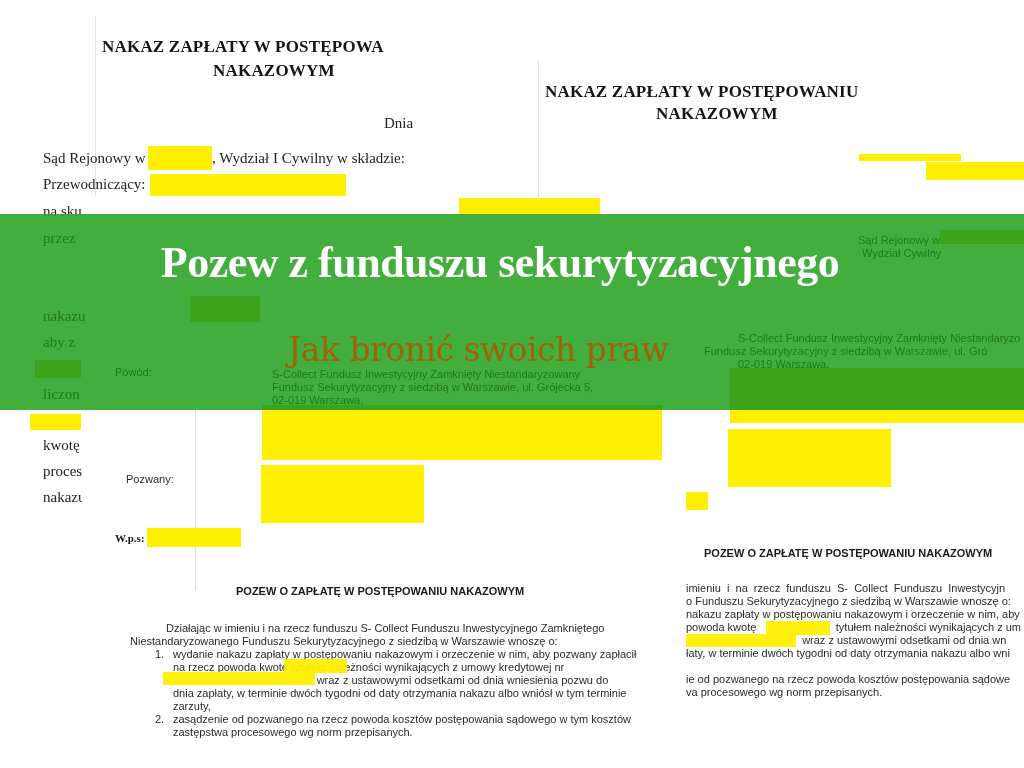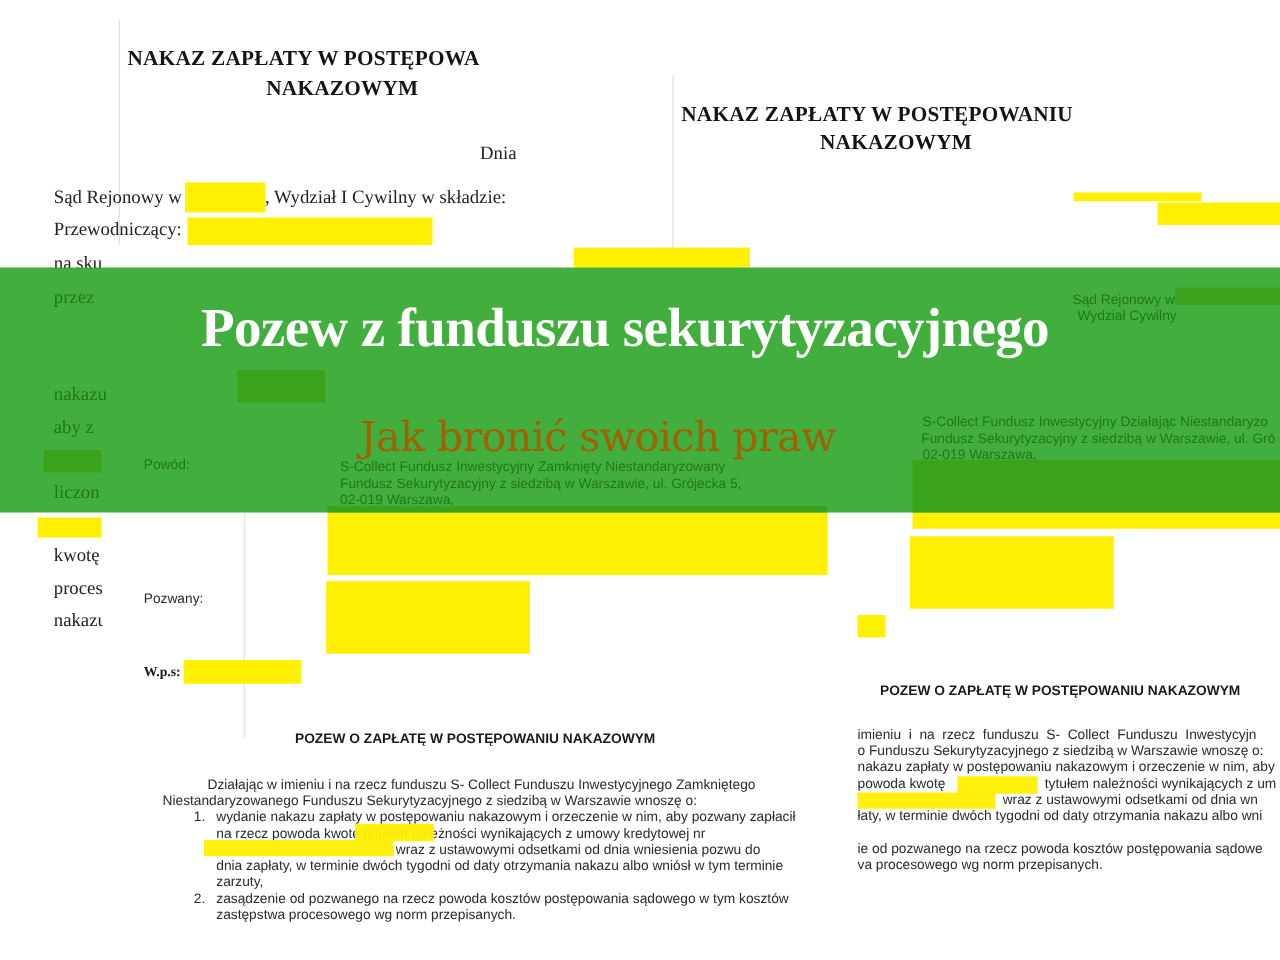--- a/index.html
+++ b/index.html
@@ -42,21 +42,21 @@
 
   <div class="hl" style="left:30px;top:414px;width:51px;height:16px;"></div>
   <div class="serif-text" style="left:43px;top:437px;font-size:15px;">kwotę</div>
   <div class="serif-text" style="left:43px;top:463px;font-size:15px;">proces</div>
   <div class="serif-text" style="left:43px;top:489px;font-size:15px;">nakazu</div>
 </div>
 
 <div class="doc" style="left:82px;top:410px;width:578px;height:358px;"></div>
 <div class="vline" style="left:195px;top:410px;height:180px;"></div>
 <div class="hl" style="left:262px;top:410px;width:400px;height:50px;"></div>
-<div class="sans-text" style="left:115px;top:473px;">Pozwany:</div>
+<div class="sans-text" style="left:126px;top:473px;">Pozwany:</div>
 <div class="hl" style="left:261px;top:465px;width:163px;height:58px;"></div>
 <div class="sans-bold" style="left:115px;top:532px;font-family:Liberation Serif, serif;">W.p.s:</div>
 <div class="hl" style="left:147px;top:528px;width:94px;height:19px;"></div>
 
 <div class="sans-bold" style="left:236px;top:585px;">POZEW O ZAPŁATĘ W POSTĘPOWANIU NAKAZOWYM</div>
 
 <div class="para" style="left:114px;top:622px;width:540px;margin-left:16px;">
   <div class="row" style="padding-left:36px;">Działając w imieniu i na rzecz funduszu S- Collect Funduszu Inwestycyjnego Zamkniętego</div>
   <div class="row">Niestandaryzowanego Funduszu Sekurytyzacyjnego z siedzibą w Warszawie wnoszę o:</div>
 </div>
@@ -113,19 +113,19 @@
 <div class="hl-dark" style="left:190px;top:296px;width:70px;height:26px;"></div>
 <div class="sans-text banner-under" style="left:115px;top:366px;">Powód:</div>
 <div class="sans-text banner-under" style="left:272px;top:368px;">S-Collect Fundusz Inwestycyjny Zamknięty Niestandaryzowany</div>
 <div class="sans-text banner-under" style="left:272px;top:381px;">Fundusz Sekurytyzacyjny z siedzibą w Warszawie, ul. Grójecka 5,</div>
 <div class="sans-text banner-under" style="left:272px;top:394px;">02-019 Warszawa,</div>
 <div class="hl-dark" style="left:262px;top:405px;width:400px;height:5px;"></div>
 
 <div class="sans-text banner-under" style="left:858px;top:234px;">Sąd Rejonowy w</div>
 <div class="hl-dark" style="left:940px;top:230px;width:84px;height:14px;"></div>
 <div class="sans-text banner-under" style="left:862px;top:247px;">Wydział Cywilny</div>
-<div class="sans-text banner-under" style="left:738px;top:332px;">S-Collect Fundusz Inwestycyjny Działając Niestandaryzo</div>
-<div class="sans-text banner-under" style="left:704px;top:345px;margin-left:33px;">Fundusz Sekurytyzacyjny z siedzibą w Warszawie, ul. Gró</div>
+<div class="sans-text banner-under" style="left:738px;top:332px;">S-Collect Fundusz Inwestycyjny Zamknięty Niestandaryzo</div>
+<div class="sans-text banner-under" style="left:704px;top:345px;">Fundusz Sekurytyzacyjny z siedzibą w Warszawie, ul. Gró</div>
 <div class="sans-text banner-under" style="left:738px;top:358px;">02-019 Warszawa,</div>
 <div class="hl-dark" style="left:730px;top:368px;width:294px;height:42px;"></div>
 
 <div class="banner-title">Pozew z funduszu sekurytyzacyjnego</div>
 <div class="banner-sub">Jak bronić swoich praw</div>
 
 </body></html>

